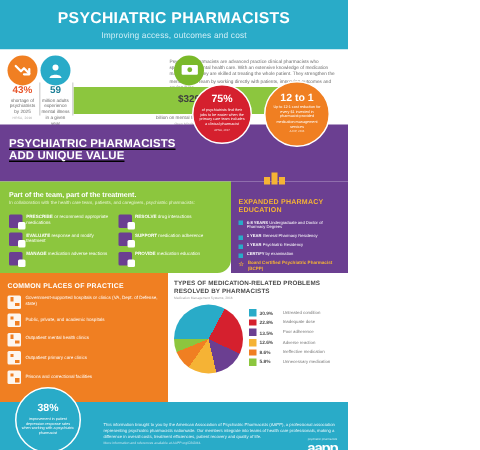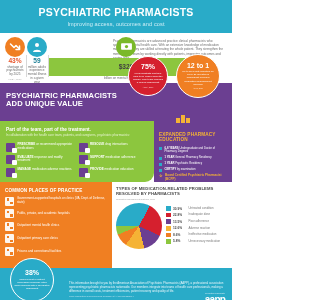--- a/index.html
+++ b/index.html
@@ -61,21 +61,21 @@
     letter-spacing: 0.1px;
   }
   .intro {
     flex: 1; padding: 2px 2px 0 5px;
     font-size: 3.15px; color: #6b6b6b; line-height: 1.42;
   }
 
   
   .purple-band {
     position: relative; background: #6b3f91;
-    padding: 9px 6px 9px; min-height: 38px;
+    padding: 9px 6px 9px; min-height: 38px; text-decoration: underline;
   }
   .purple-band h3 {
     color: #ffffff; font-size: 7.6px; font-weight: bold;
     line-height: 1.18; letter-spacing: 0.1px; max-width: 120px;
   }
 
   
   .circle {
     position: absolute; border-radius: 50%; color: #fff;
     text-align: center; display: flex; flex-direction: column;

